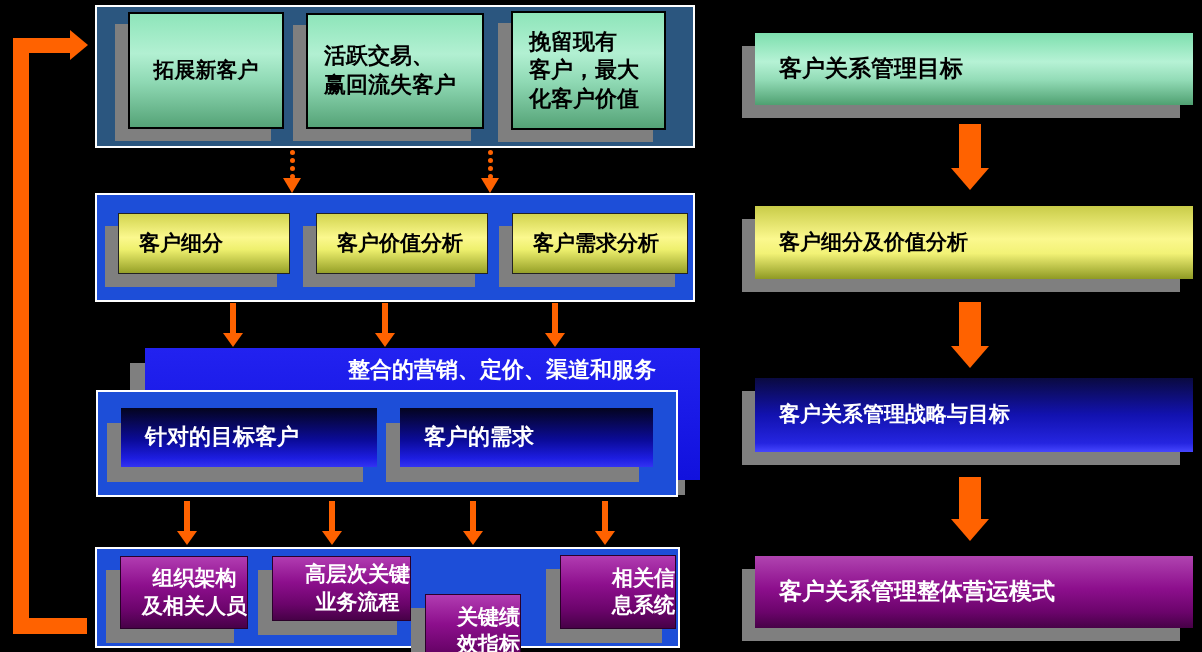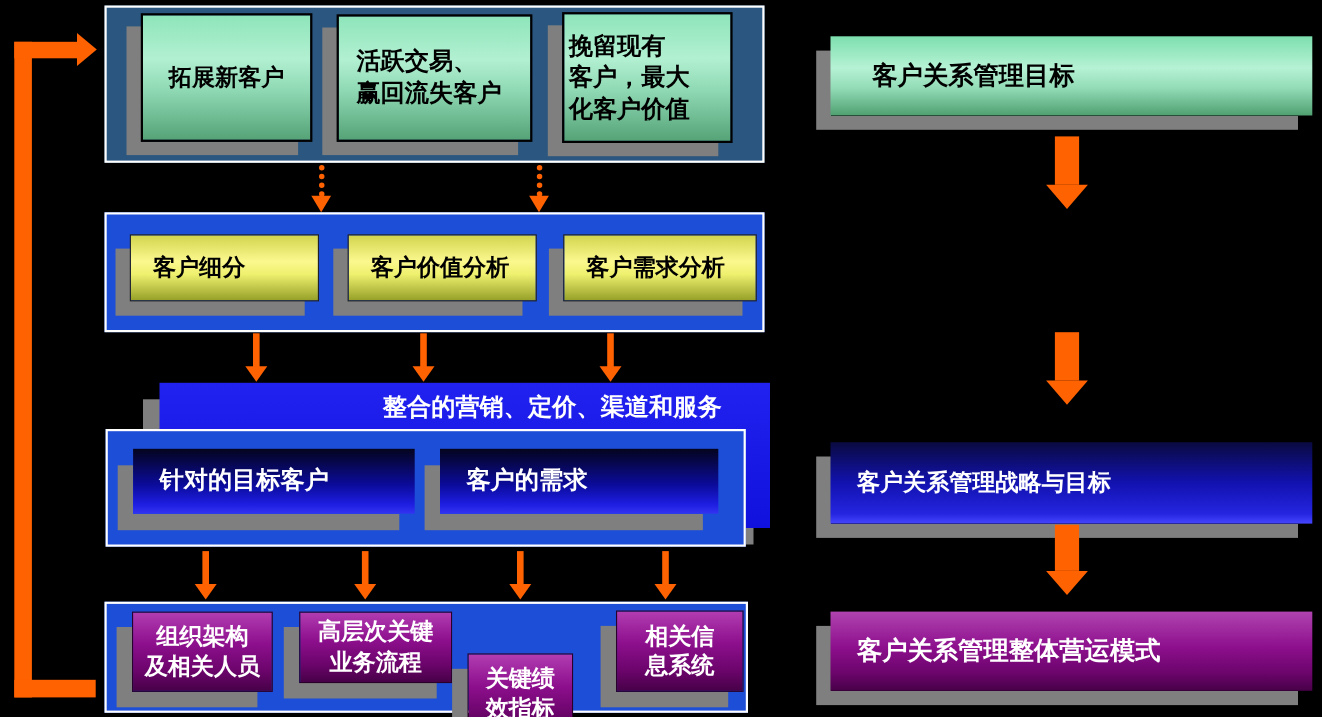--- a/index.html
+++ b/index.html
@@ -27,56 +27,56 @@
   .row4{left:95px;top:547px;width:585px;height:101px;}
 
   
   .bx{position:absolute;display:flex;align-items:center;}
   .txt{white-space:pre-line;line-height:1.3;}
 
   .gbox{background:linear-gradient(180deg,#8ee5ba 0%,#b2f0d2 35%,#8fd9b4 60%,#55a377 100%);
         border:2px solid #000;box-shadow:-13px 12px 0 #7f7f7f;color:#000;}
   .g1{left:31px;top:5px;width:156px;height:117px;justify-content:center;font-size:21px;}
   .g2{left:209px;top:6px;width:178px;height:116px;padding-left:16px;font-size:22px;}
-  .g3{left:414px;top:4px;width:155px;height:119px;padding-left:4px;font-size:22px;}
+  .g3{left:414px;top:4px;width:155px;height:119px;padding-left:16px;font-size:22px;}
 
   .ybox{background:linear-gradient(180deg,#d2d44e 0%,#fbf88e 40%,#eef06e 60%,#96a028 100%);
         border:1px solid #222;box-shadow:-13px 13px 0 #7f7f7f;color:#000;
         padding-left:20px;font-size:21px;}
   .y1{left:21px;top:18px;width:172px;height:61px;}
   .y2{left:219px;top:18px;width:172px;height:61px;}
   .y3{left:415px;top:18px;width:176px;height:61px;}
 
   .banner{position:absolute;left:145px;top:348px;width:555px;height:132px;z-index:1;
           background:linear-gradient(180deg,#2222f0 0%,#1111dd 100%);
           box-shadow:-15px 15px 0 #7f7f7f;color:#fff;}
   .banner .txt{display:block;text-align:right;padding:8px 44px 0 0;font-size:22px;}
 
   .bbox{background:linear-gradient(180deg,#04041e 0%,#0b0b9a 55%,#1d1de0 85%,#3333f2 100%);
         box-shadow:-14px 15px 0 #7f7f7f;color:#fff;padding-left:24px;font-size:22px;}
   .b1{left:23px;top:16px;width:256px;height:59px;}
   .b2{left:302px;top:16px;width:253px;height:59px;}
 
   .pbox{background:linear-gradient(180deg,#b13cb1 0%,#8d0f8d 40%,#6b046b 75%,#470147 100%);
         border:1px solid #2a002a;box-shadow:-14px 14px 0 #7f7f7f;color:#fff;
-        justify-content:center;text-align:center;font-size:21px;}
+        justify-content:flex-end;text-align:center;font-size:21px;}
   .p1{left:23px;top:7px;width:128px;height:73px;}
   .p2{left:175px;top:7px;width:139px;height:65px;}
   .p3{left:328px;top:6px;width:96px;height:74px;margin-top:39px;}
   .p4{left:463px;top:6px;width:116px;height:74px;}
 
   
   .rbar{position:absolute;left:755px;width:438px;display:flex;align-items:center;
         box-shadow:-13px 13px 0 #7f7f7f;}
-  .rbar1{top:33px;height:72px;padding-left:38px;font-size:23px;color:#000;
+  .rbar1{top:33px;height:72px;padding-left:24px;font-size:23px;color:#000;
          background:linear-gradient(180deg,#7ddfae 0%,#b6f2d5 40%,#93dcb7 65%,#4fa071 100%);}
   .rbar2{top:206px;height:73px;padding-left:24px;font-size:21px;color:#000;
          background:linear-gradient(180deg,#c9cc48 0%,#fbf88e 45%,#f2f276 65%,#8f9a24 100%);}
   .rbar3{top:378px;height:74px;padding-left:24px;font-size:21px;color:#fff;
-         background:linear-gradient(180deg,#0a0a40 0%,#1212b0 50%,#2525e0 88%,#4646ff 100%);margin-top:24px;}
+         background:linear-gradient(180deg,#0a0a40 0%,#1212b0 50%,#2525e0 88%,#4646ff 100%);}
   .rbar4{top:556px;height:72px;padding-left:24px;font-size:23px;color:#fff;
          background:linear-gradient(180deg,#b044b0 0%,#8d0f8d 45%,#6b046b 78%,#470147 100%);}
 
   
   .tshaft{position:absolute;width:6px;background:#ff6200;}
   .thead{position:absolute;width:0;height:0;border-left:10px solid transparent;
          border-right:10px solid transparent;border-top:14px solid #ff6200;}
   
   .dshaft{position:absolute;width:0;height:29px;top:150px;border-left:5px dotted #ff6200;}
   .dhead{position:absolute;top:178px;width:0;height:0;border-left:9px solid transparent;
@@ -177,20 +177,23 @@
 息系统</span>
     </div>
   </div>
 
   <div class="rbar rbar1">
     <span class="txt hei">客户关系管理目标</span>
   </div>
   <div class="fshaft" style="top:124px;height:44px;"></div>
   <div class="fhead" style="top:168px;"></div>
 
+  <div class="rbar rbar2">
+    <span class="txt kai">客户细分及价值分析</span>
+  </div>
   <div class="fshaft" style="top:302px;height:44px;"></div>
   <div class="fhead" style="top:346px;"></div>
 
   <div class="rbar rbar3">
     <span class="txt kai">客户关系管理战略与目标</span>
   </div>
   <div class="fshaft" style="top:477px;height:42px;"></div>
   <div class="fhead" style="top:519px;"></div>
 
   <div class="rbar rbar4">

